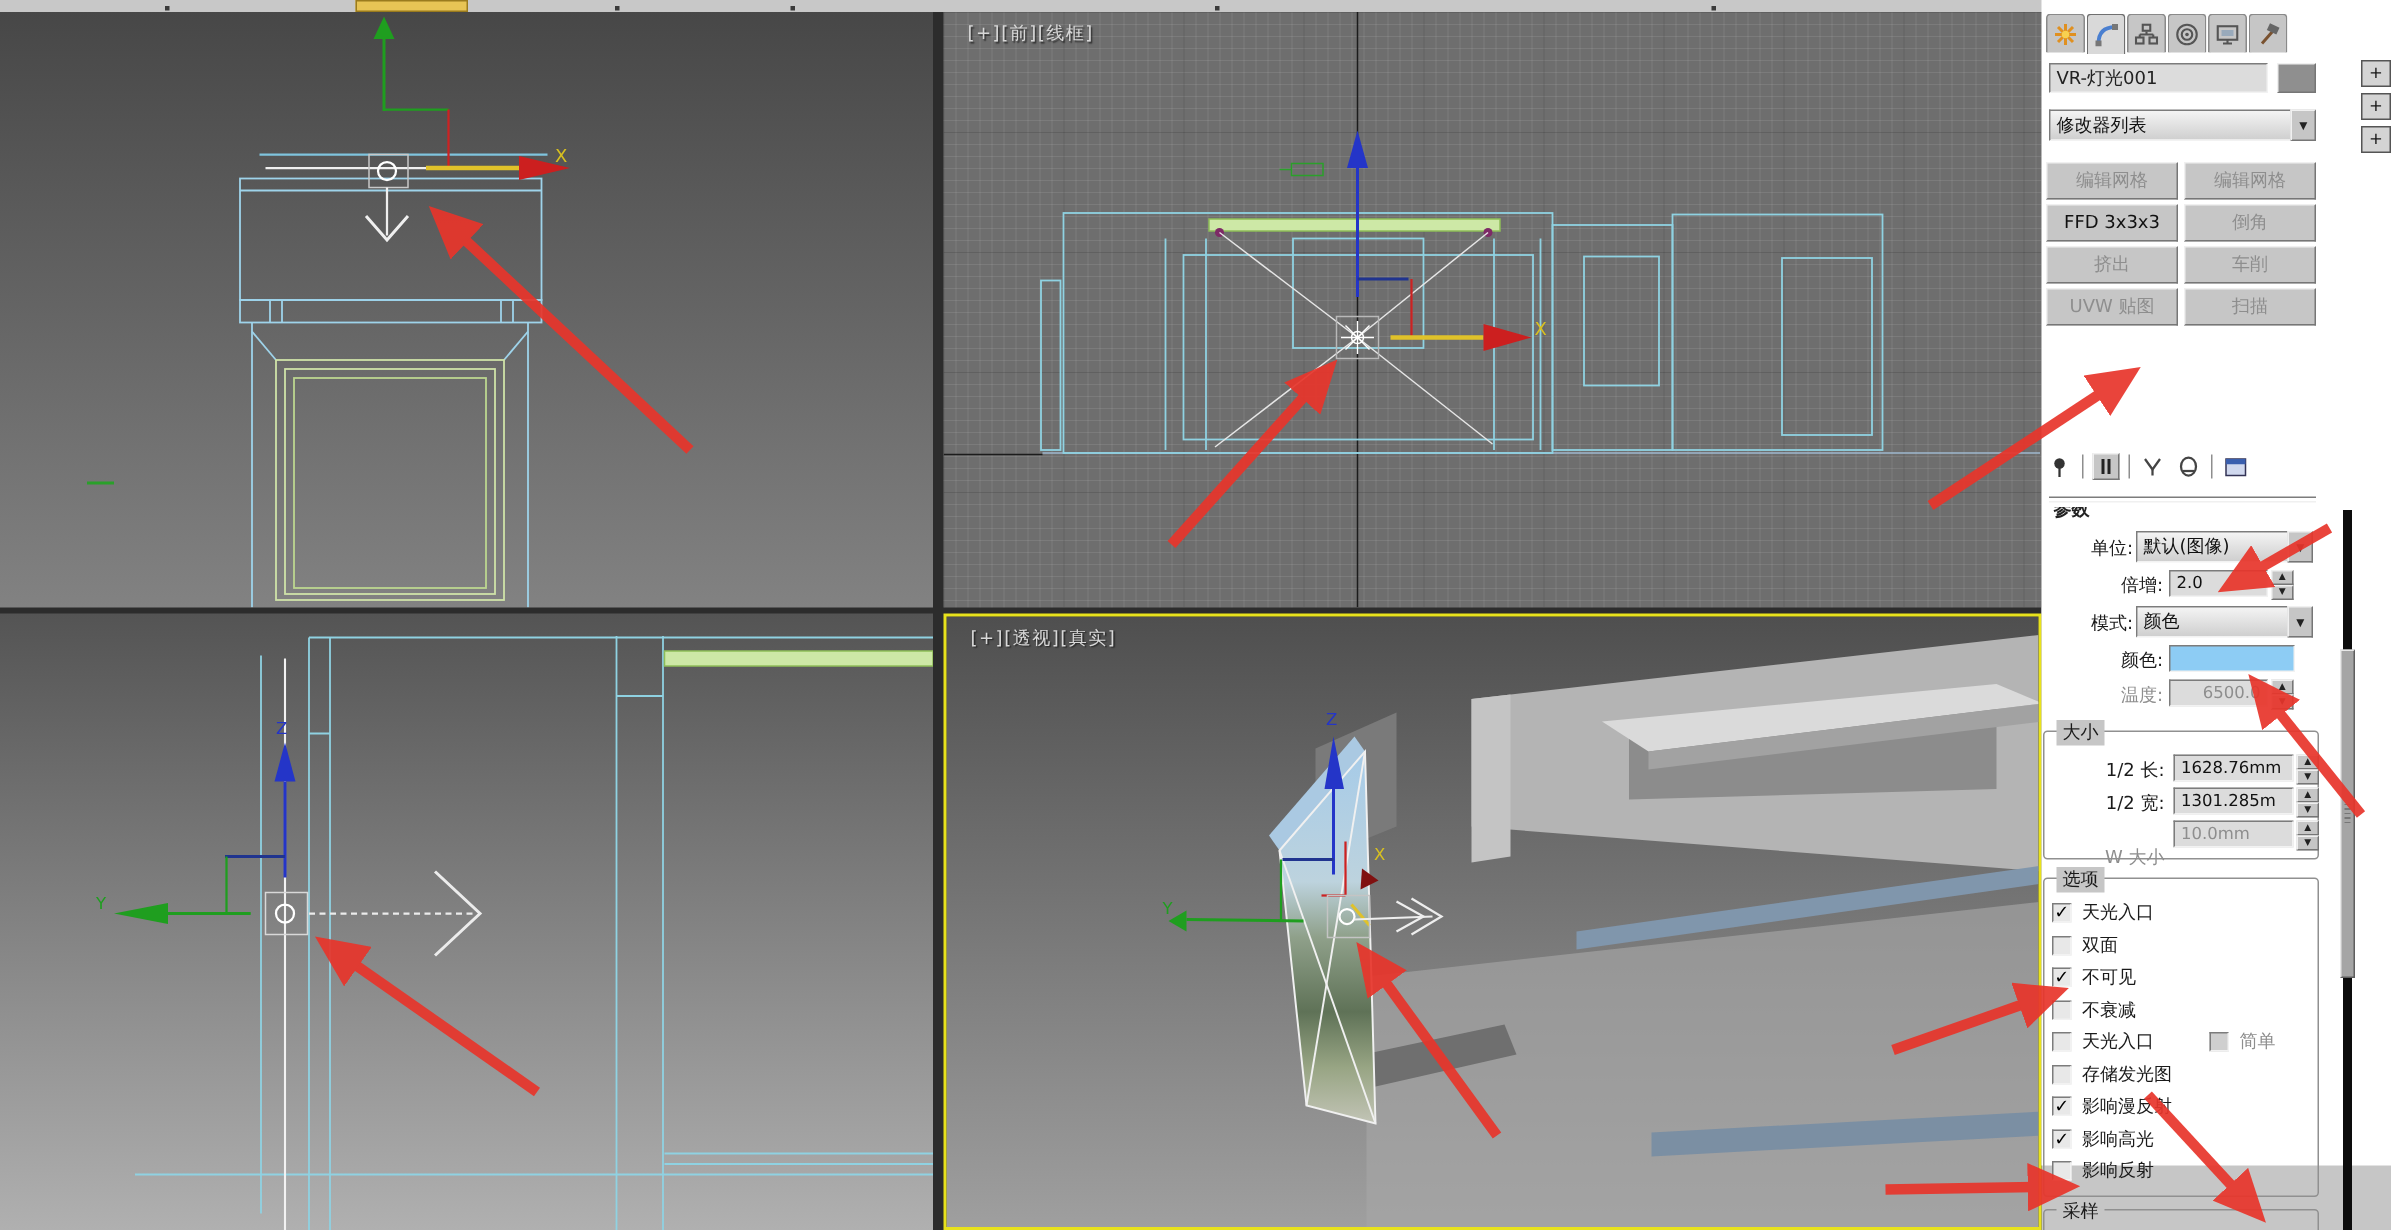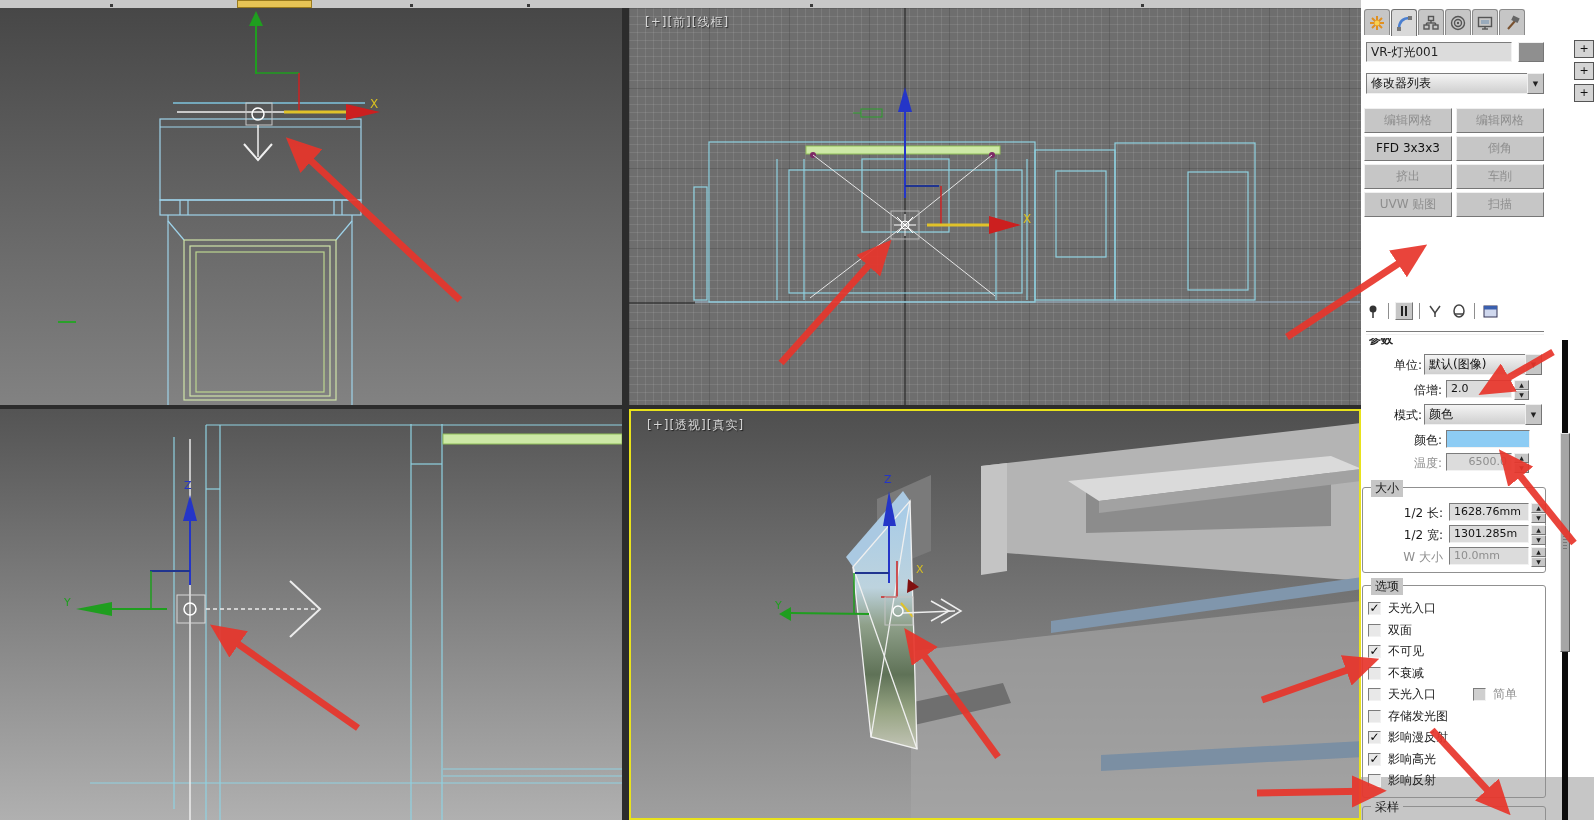--- a/index.html
+++ b/index.html
@@ -463,21 +463,21 @@
           </div>
           <div class="size-row">
             <div class="plabel" style="left: 0px; top: 2px; width: 80px;">1/2 宽:</div>
             <div class="nfield" style="left: 86px; top: 1px; width: 80px;">1301.285m</div>
             <div class="spin" style="left: 168px; top: 1px;">
               <div>▲</div>
               <div>▼</div>
             </div>
           </div>
           <div class="size-row">
-            <div class="plabel dis" style="left: 0px; top: 2px; width: 80px;">W 大小</div>
+            <div class="plabel dis" style="left: 0px; top: 16px; width: 80px;">W 大小</div>
             <div class="nfield dis" style="left: 86px; top: 1px; width: 80px;">10.0mm</div>
             <div class="spin" style="left: 168px; top: 1px;">
               <div>▲</div>
               <div>▼</div>
             </div>
           </div>
         </div>
     </div>
 
     <div class="group" style="top:585px;height:213px;">

